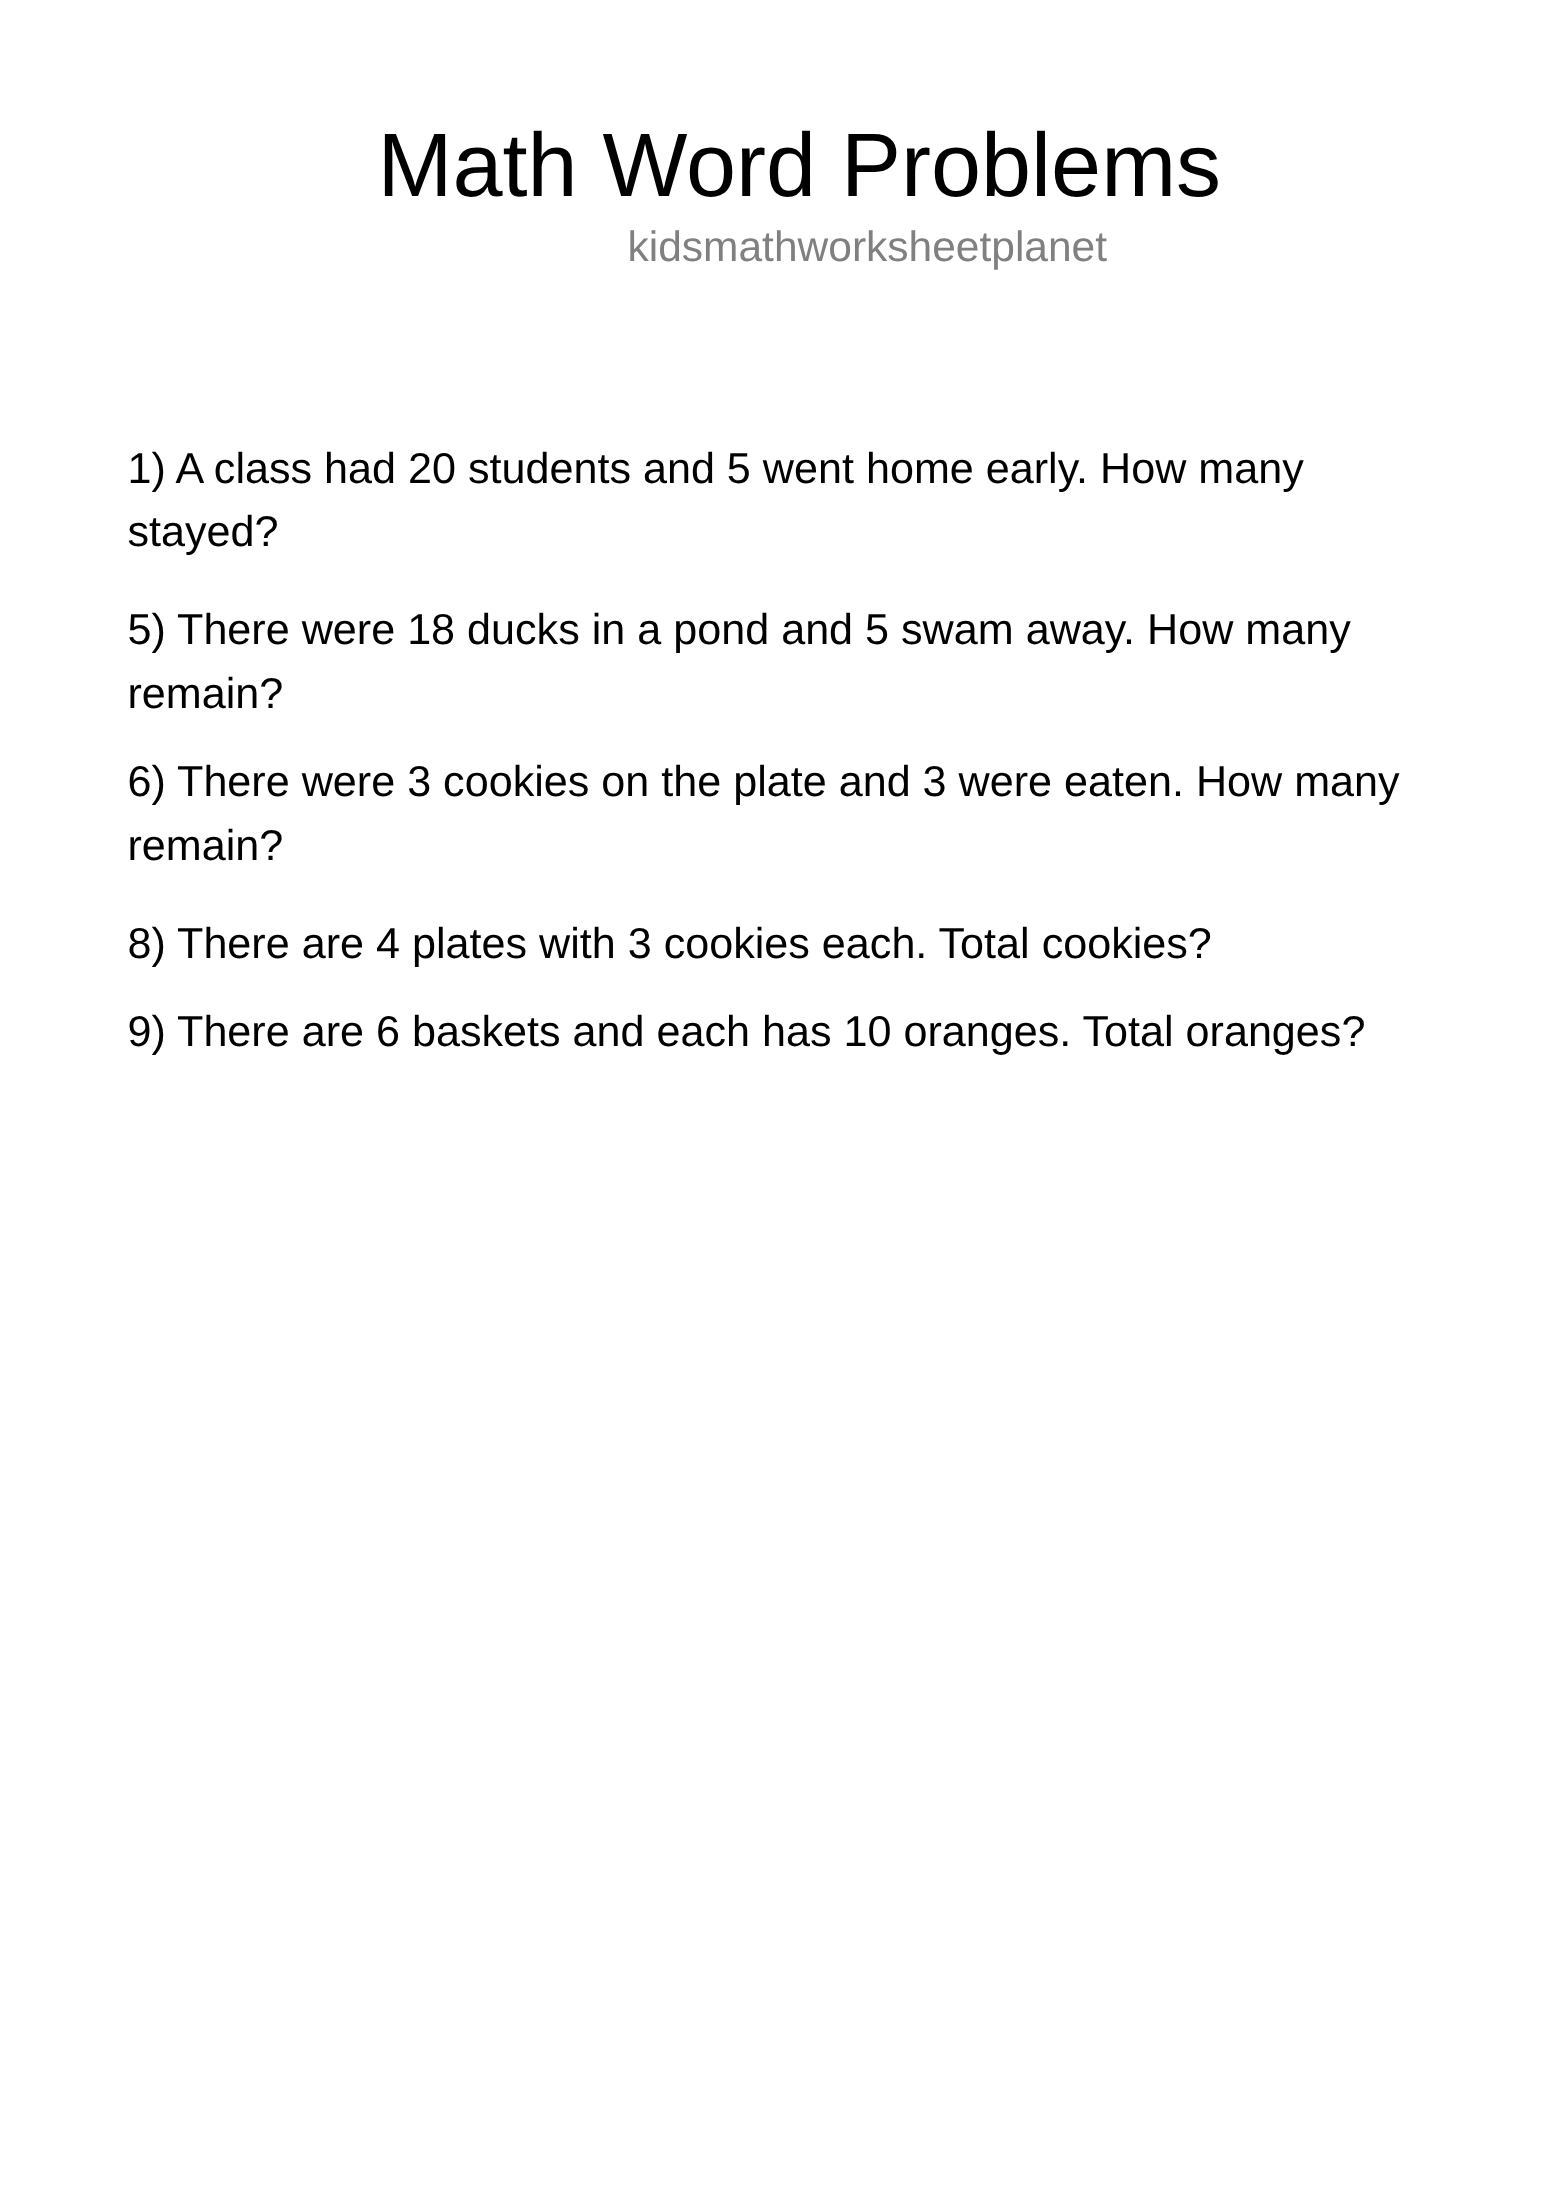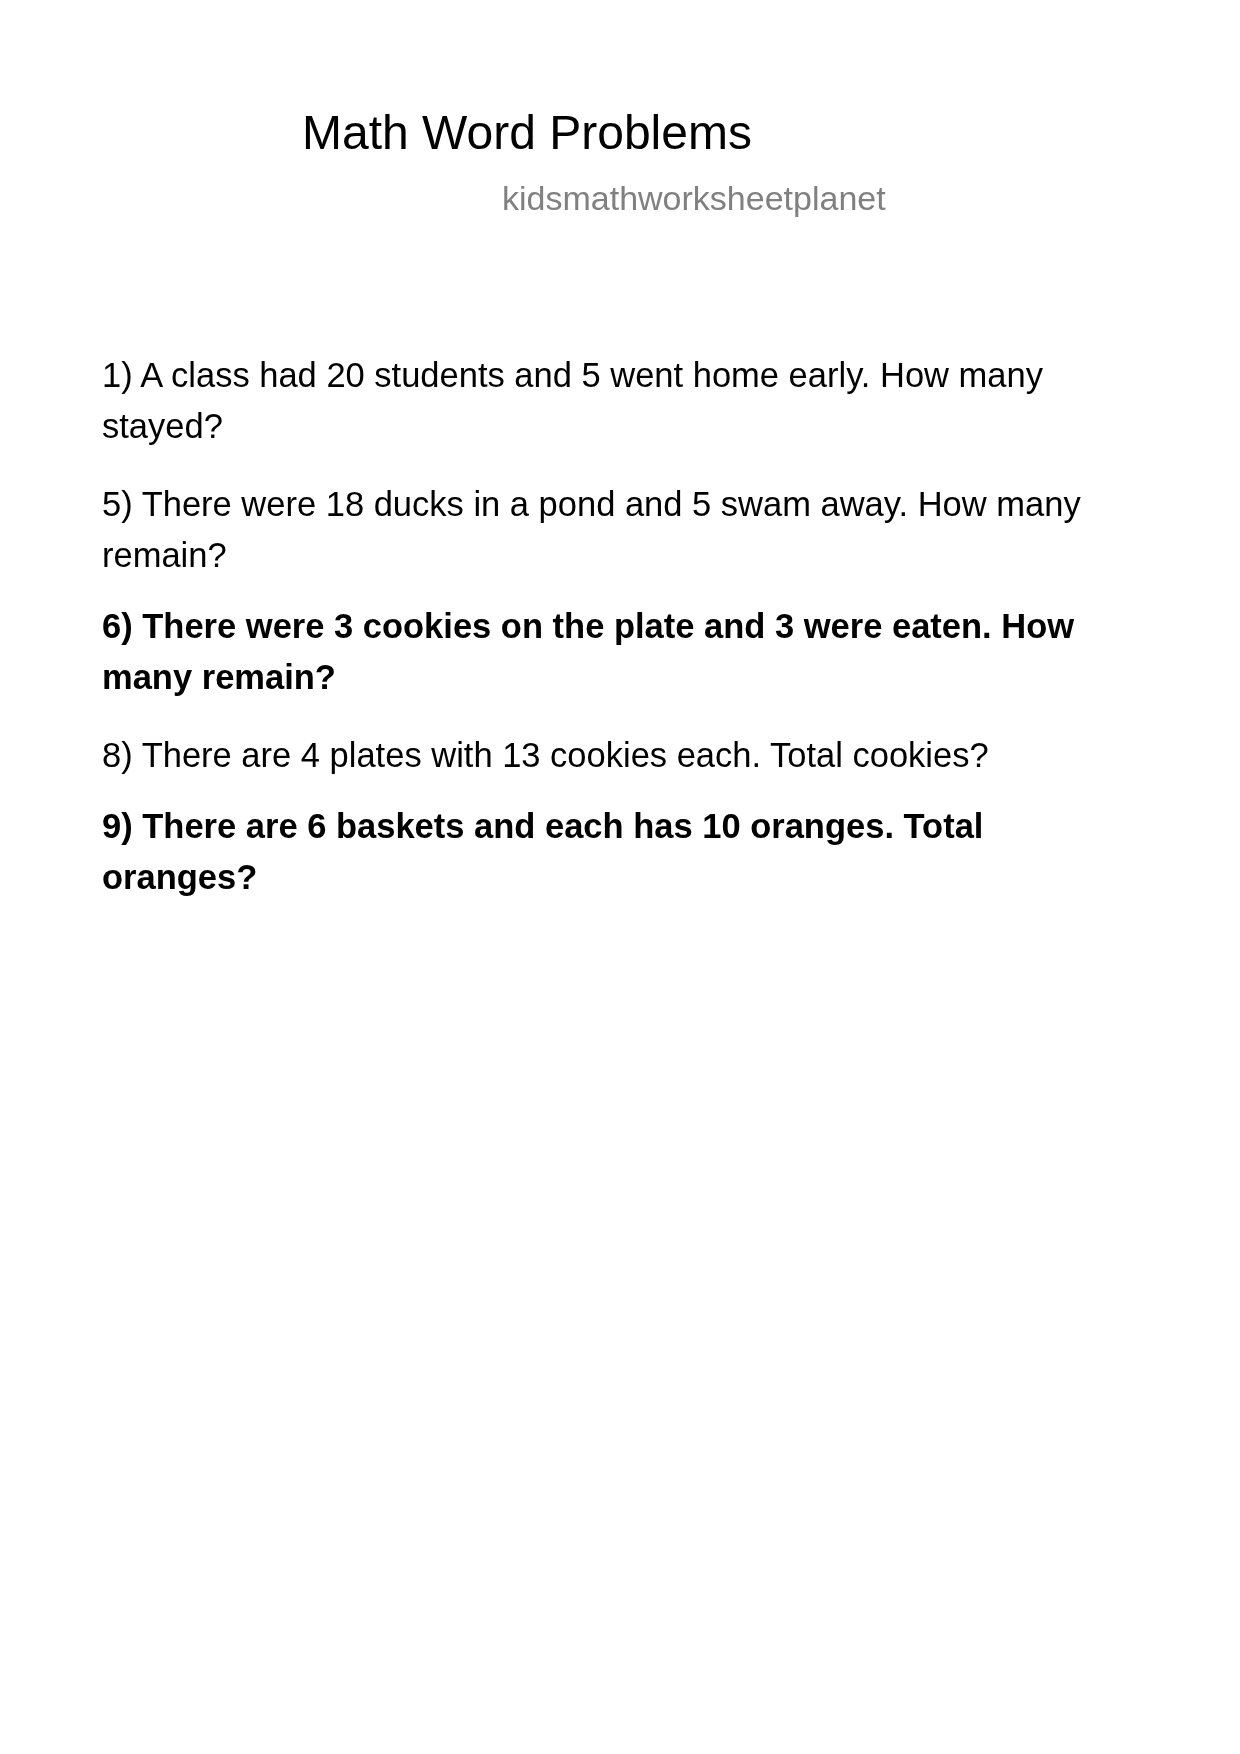--- a/index.html
+++ b/index.html
@@ -1,31 +1,31 @@
 <!DOCTYPE html>
 <html><head>
 <meta charset="utf-8">
 <style>
   html, body { margin: 0; padding: 0; background: #ffffff; }
   body { width: 1240px; height: 1754px; position: relative; overflow: hidden;
          font-family: "Liberation Sans", sans-serif; color: #000; }
-  .title { position: absolute; left: 302px; top: 98px; font-size: 48px; line-height: 70px;
+  .title { position: absolute; left: 302px; top: 98px; font-size: 72px; line-height: 70px;
            white-space: nowrap; margin: 0; font-weight: normal; }
   .subtitle { position: absolute; left: 502px; top: 178px; font-size: 34px; line-height: 40px;
               color: #808080; white-space: nowrap; text-align: right; }
   .questions { position: absolute; left: 102px; top: 350px; width: 1040px; margin: 0; padding: 0; list-style: none; }
   .q { font-size: 34.5px; line-height: 51px; margin: 0; }
   .q + .q { margin-top: 27px; }
-  .q.tight { margin-top: 20px; font-weight: bold; }
+  .q.tight { margin-top: 20px; }
 </style>
 </head>
 <body>
 
 <h1 class="title">Math Word Problems</h1>
 <div class="subtitle">kidsmathworksheetplanet</div>
 
 <ol class="questions">
   <li class="q">1) A class had 20 students and 5 went home early. How many stayed?</li>
   <li class="q">5) There were 18 ducks in a pond and 5 swam away. How many remain?</li>
   <li class="q tight">6) There were 3 cookies on the plate and 3 were eaten. How many remain?</li>
-  <li class="q">8) There are 4 plates with 13 cookies each. Total cookies?</li>
+  <li class="q">8) There are 4 plates with 3 cookies each. Total cookies?</li>
   <li class="q tight">9) There are 6 baskets and each has 10 oranges. Total oranges?</li>
 </ol>
 
 </body></html>

